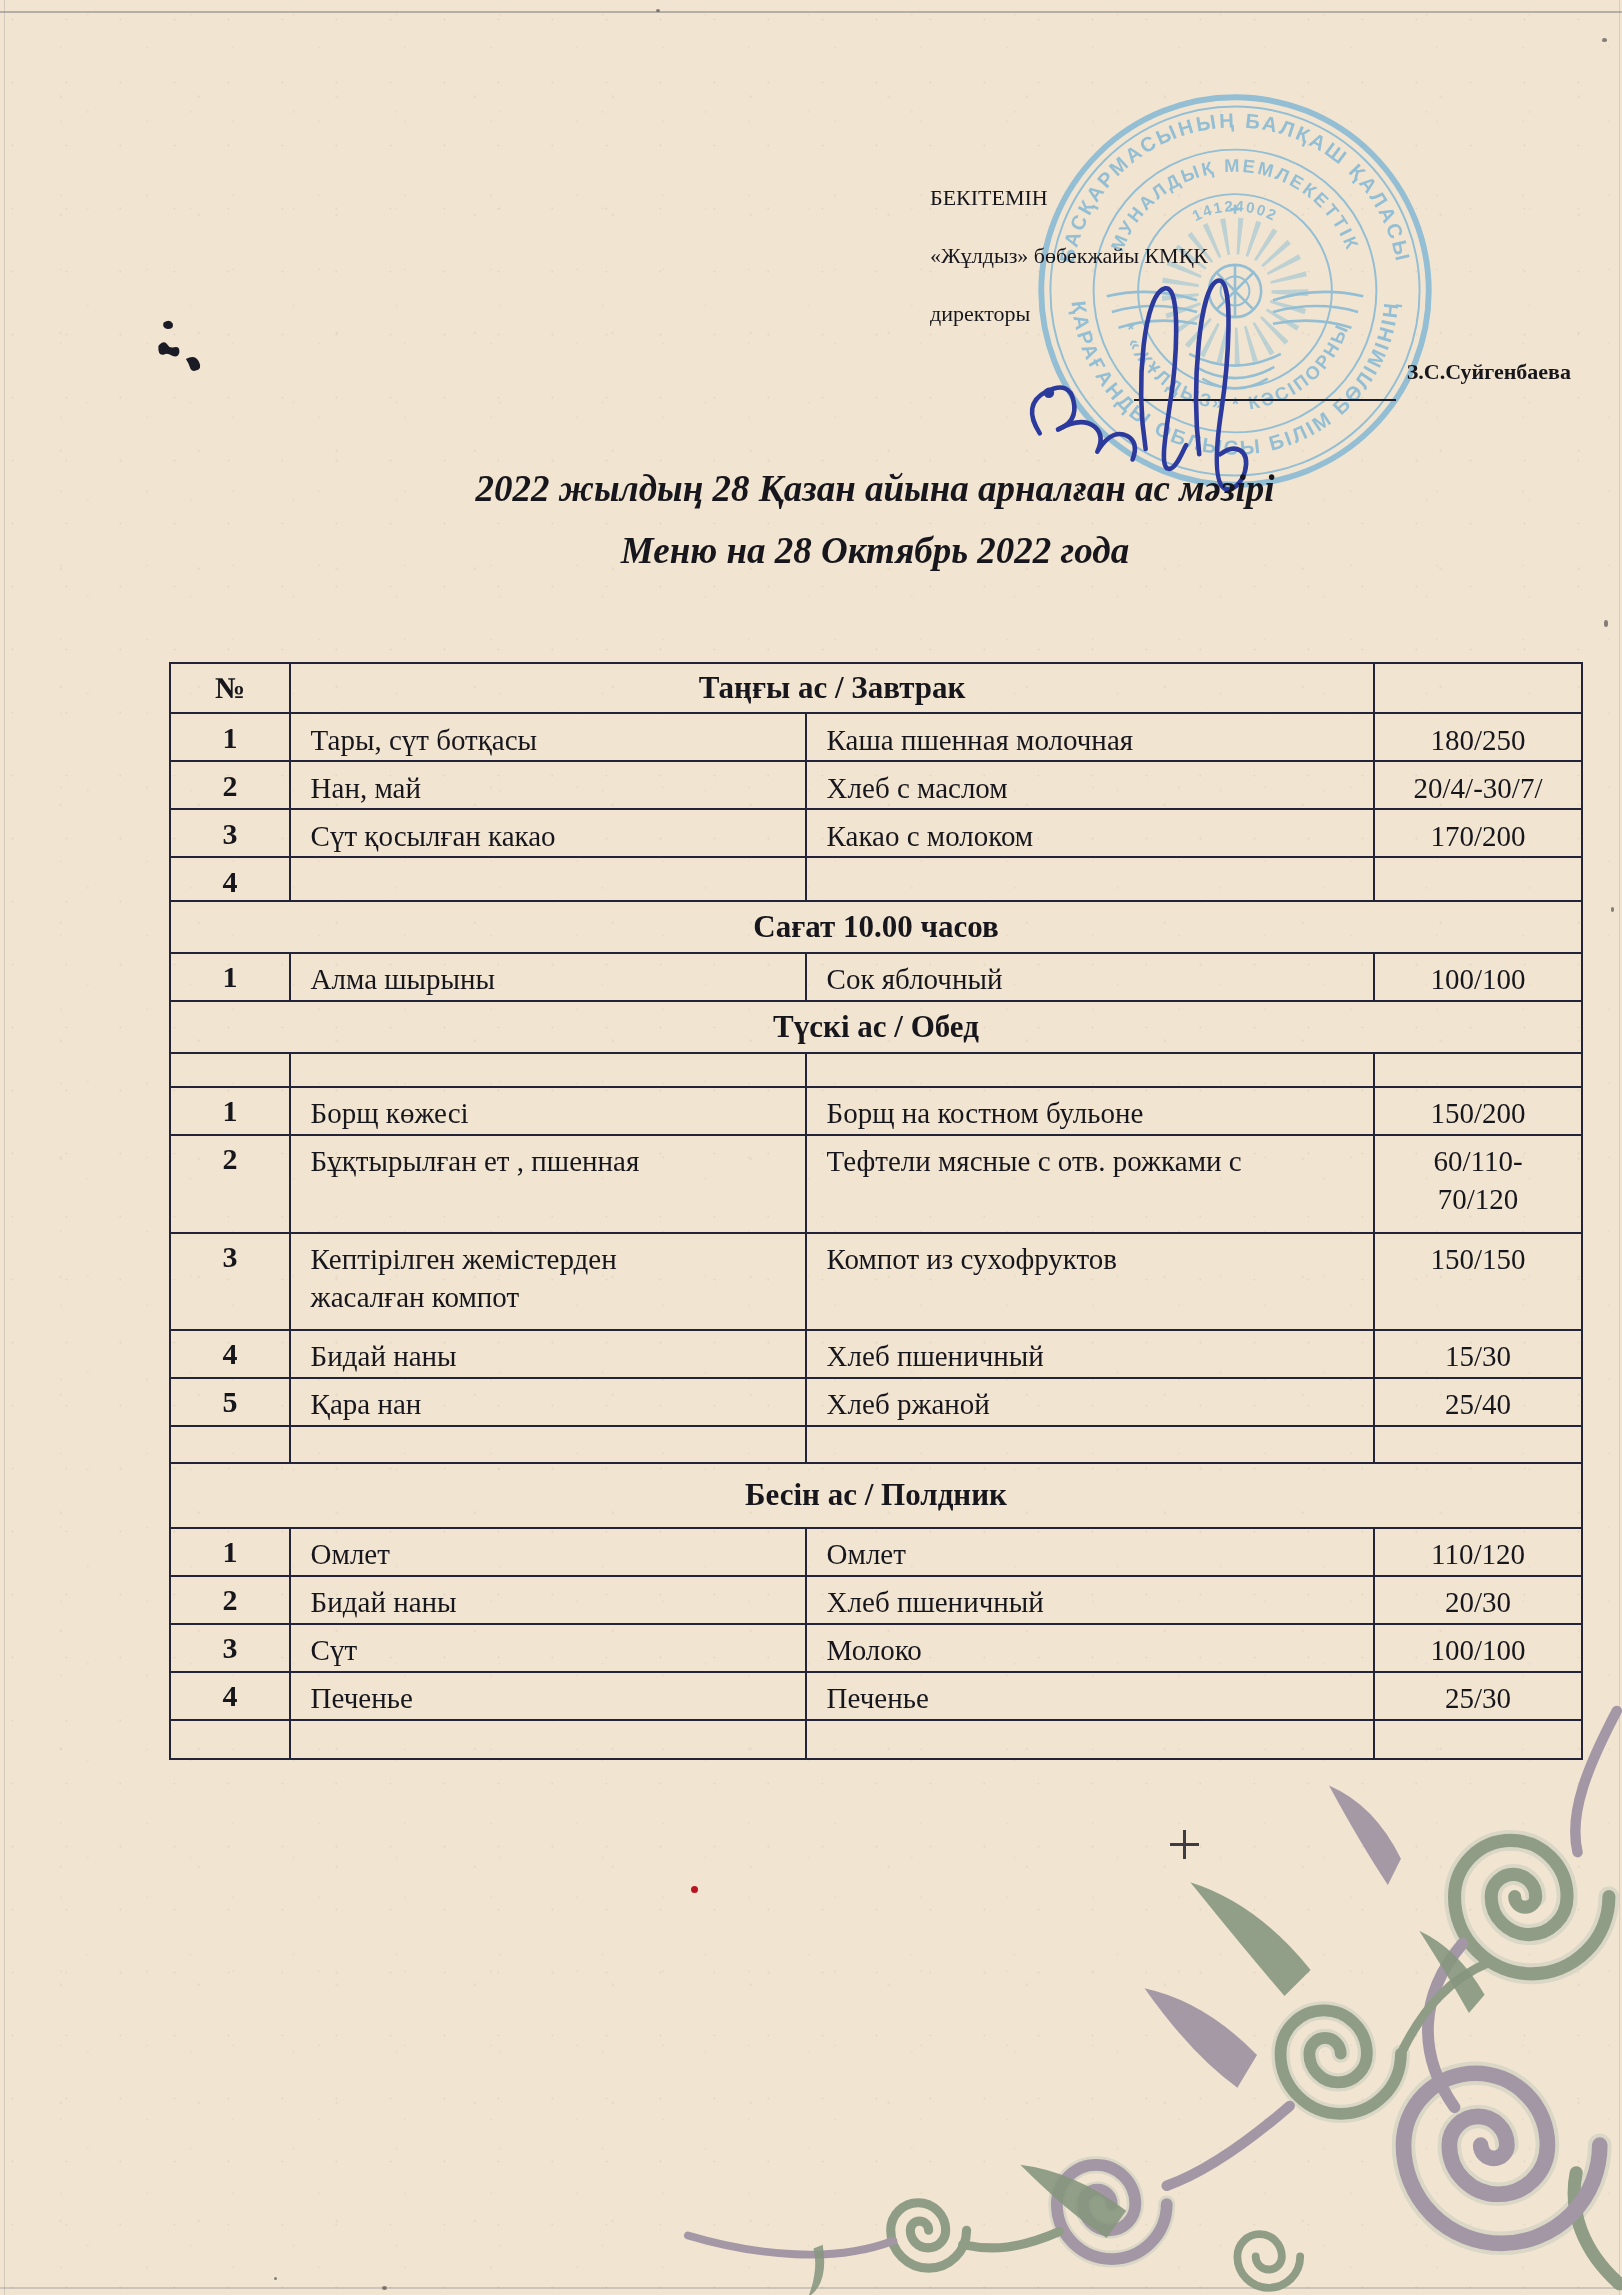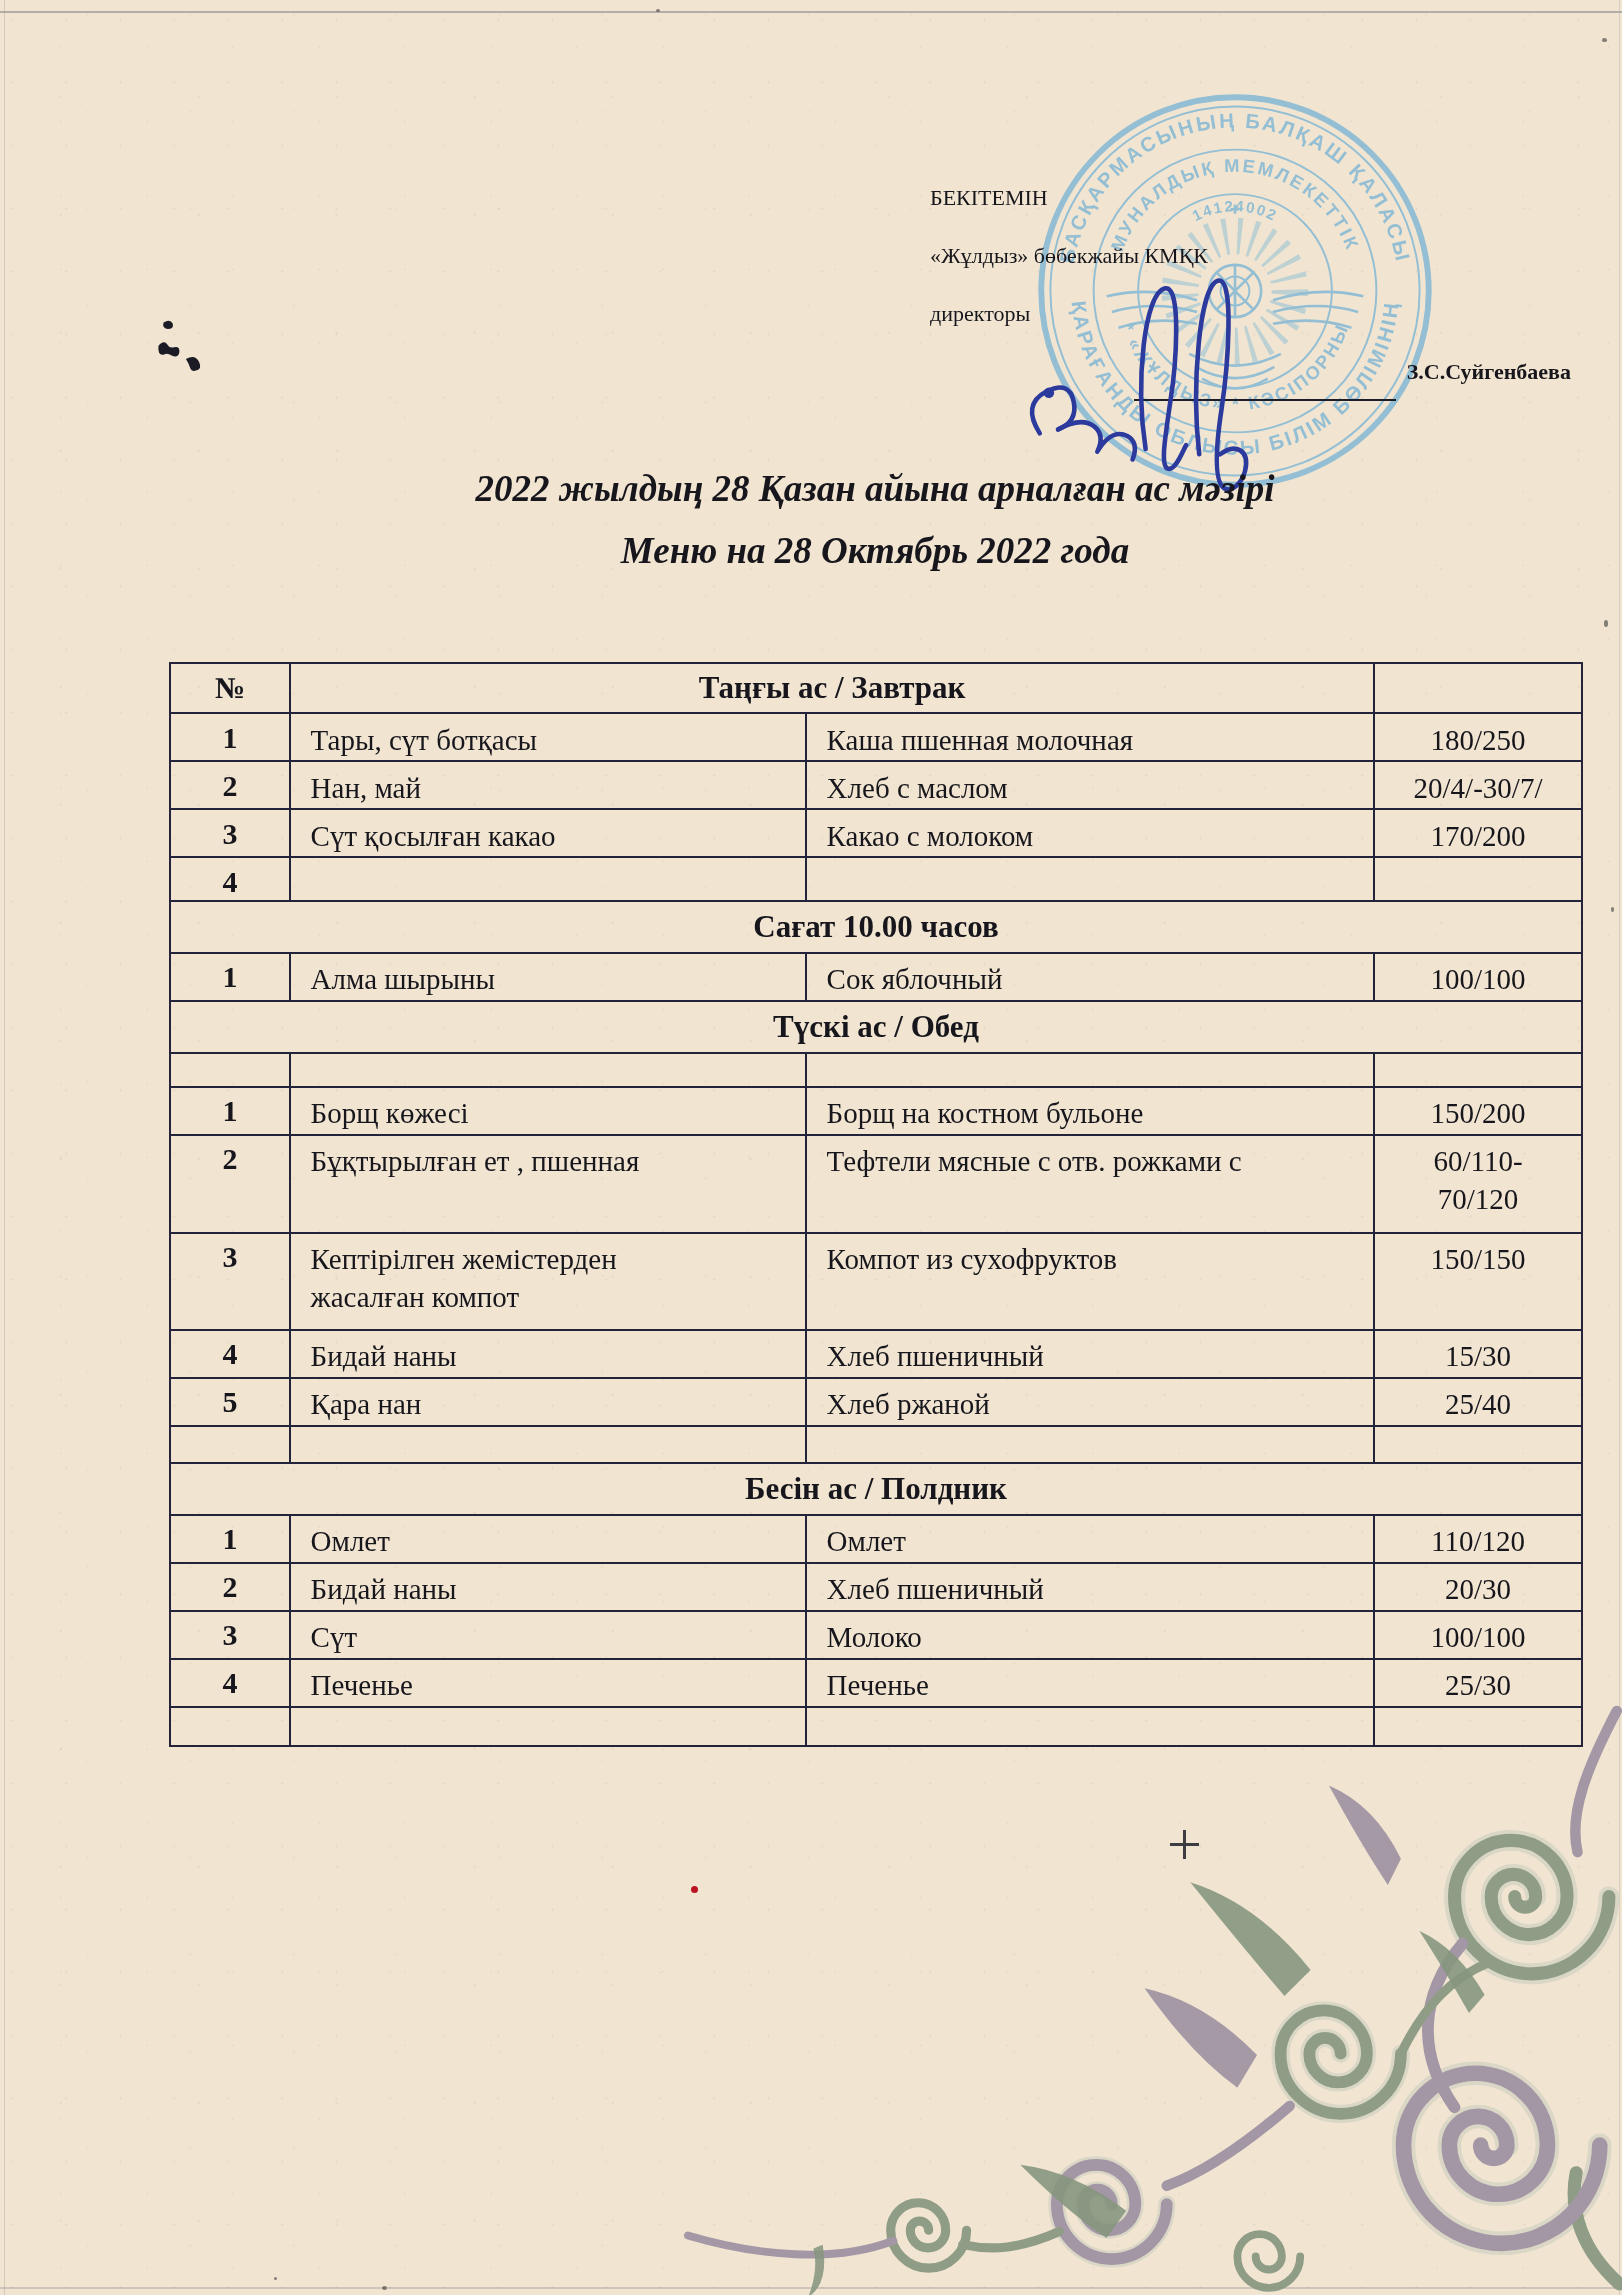--- a/index.html
+++ b/index.html
@@ -224,21 +224,21 @@
             <td class="kk">Қара нан</td>
             <td class="ru">Хлеб ржаной</td>
             <td class="portion">25/40</td>
           </tr>
           <tr style="height: 37px;">
             <td class="no"></td>
             <td class="kk"></td>
             <td class="ru"></td>
             <td class="portion"></td>
           </tr>
-          <tr style="height: 52px;">
+          <tr style="height: 65px;">
             <td class="section" colspan="4">Бесін ас / Полдник</td>
           </tr>
           <tr style="height: 48px;">
             <td class="no">1</td>
             <td class="kk">Омлет</td>
             <td class="ru">Омлет</td>
             <td class="portion">110/120</td>
           </tr>
           <tr style="height: 48px;">
             <td class="no">2</td>

